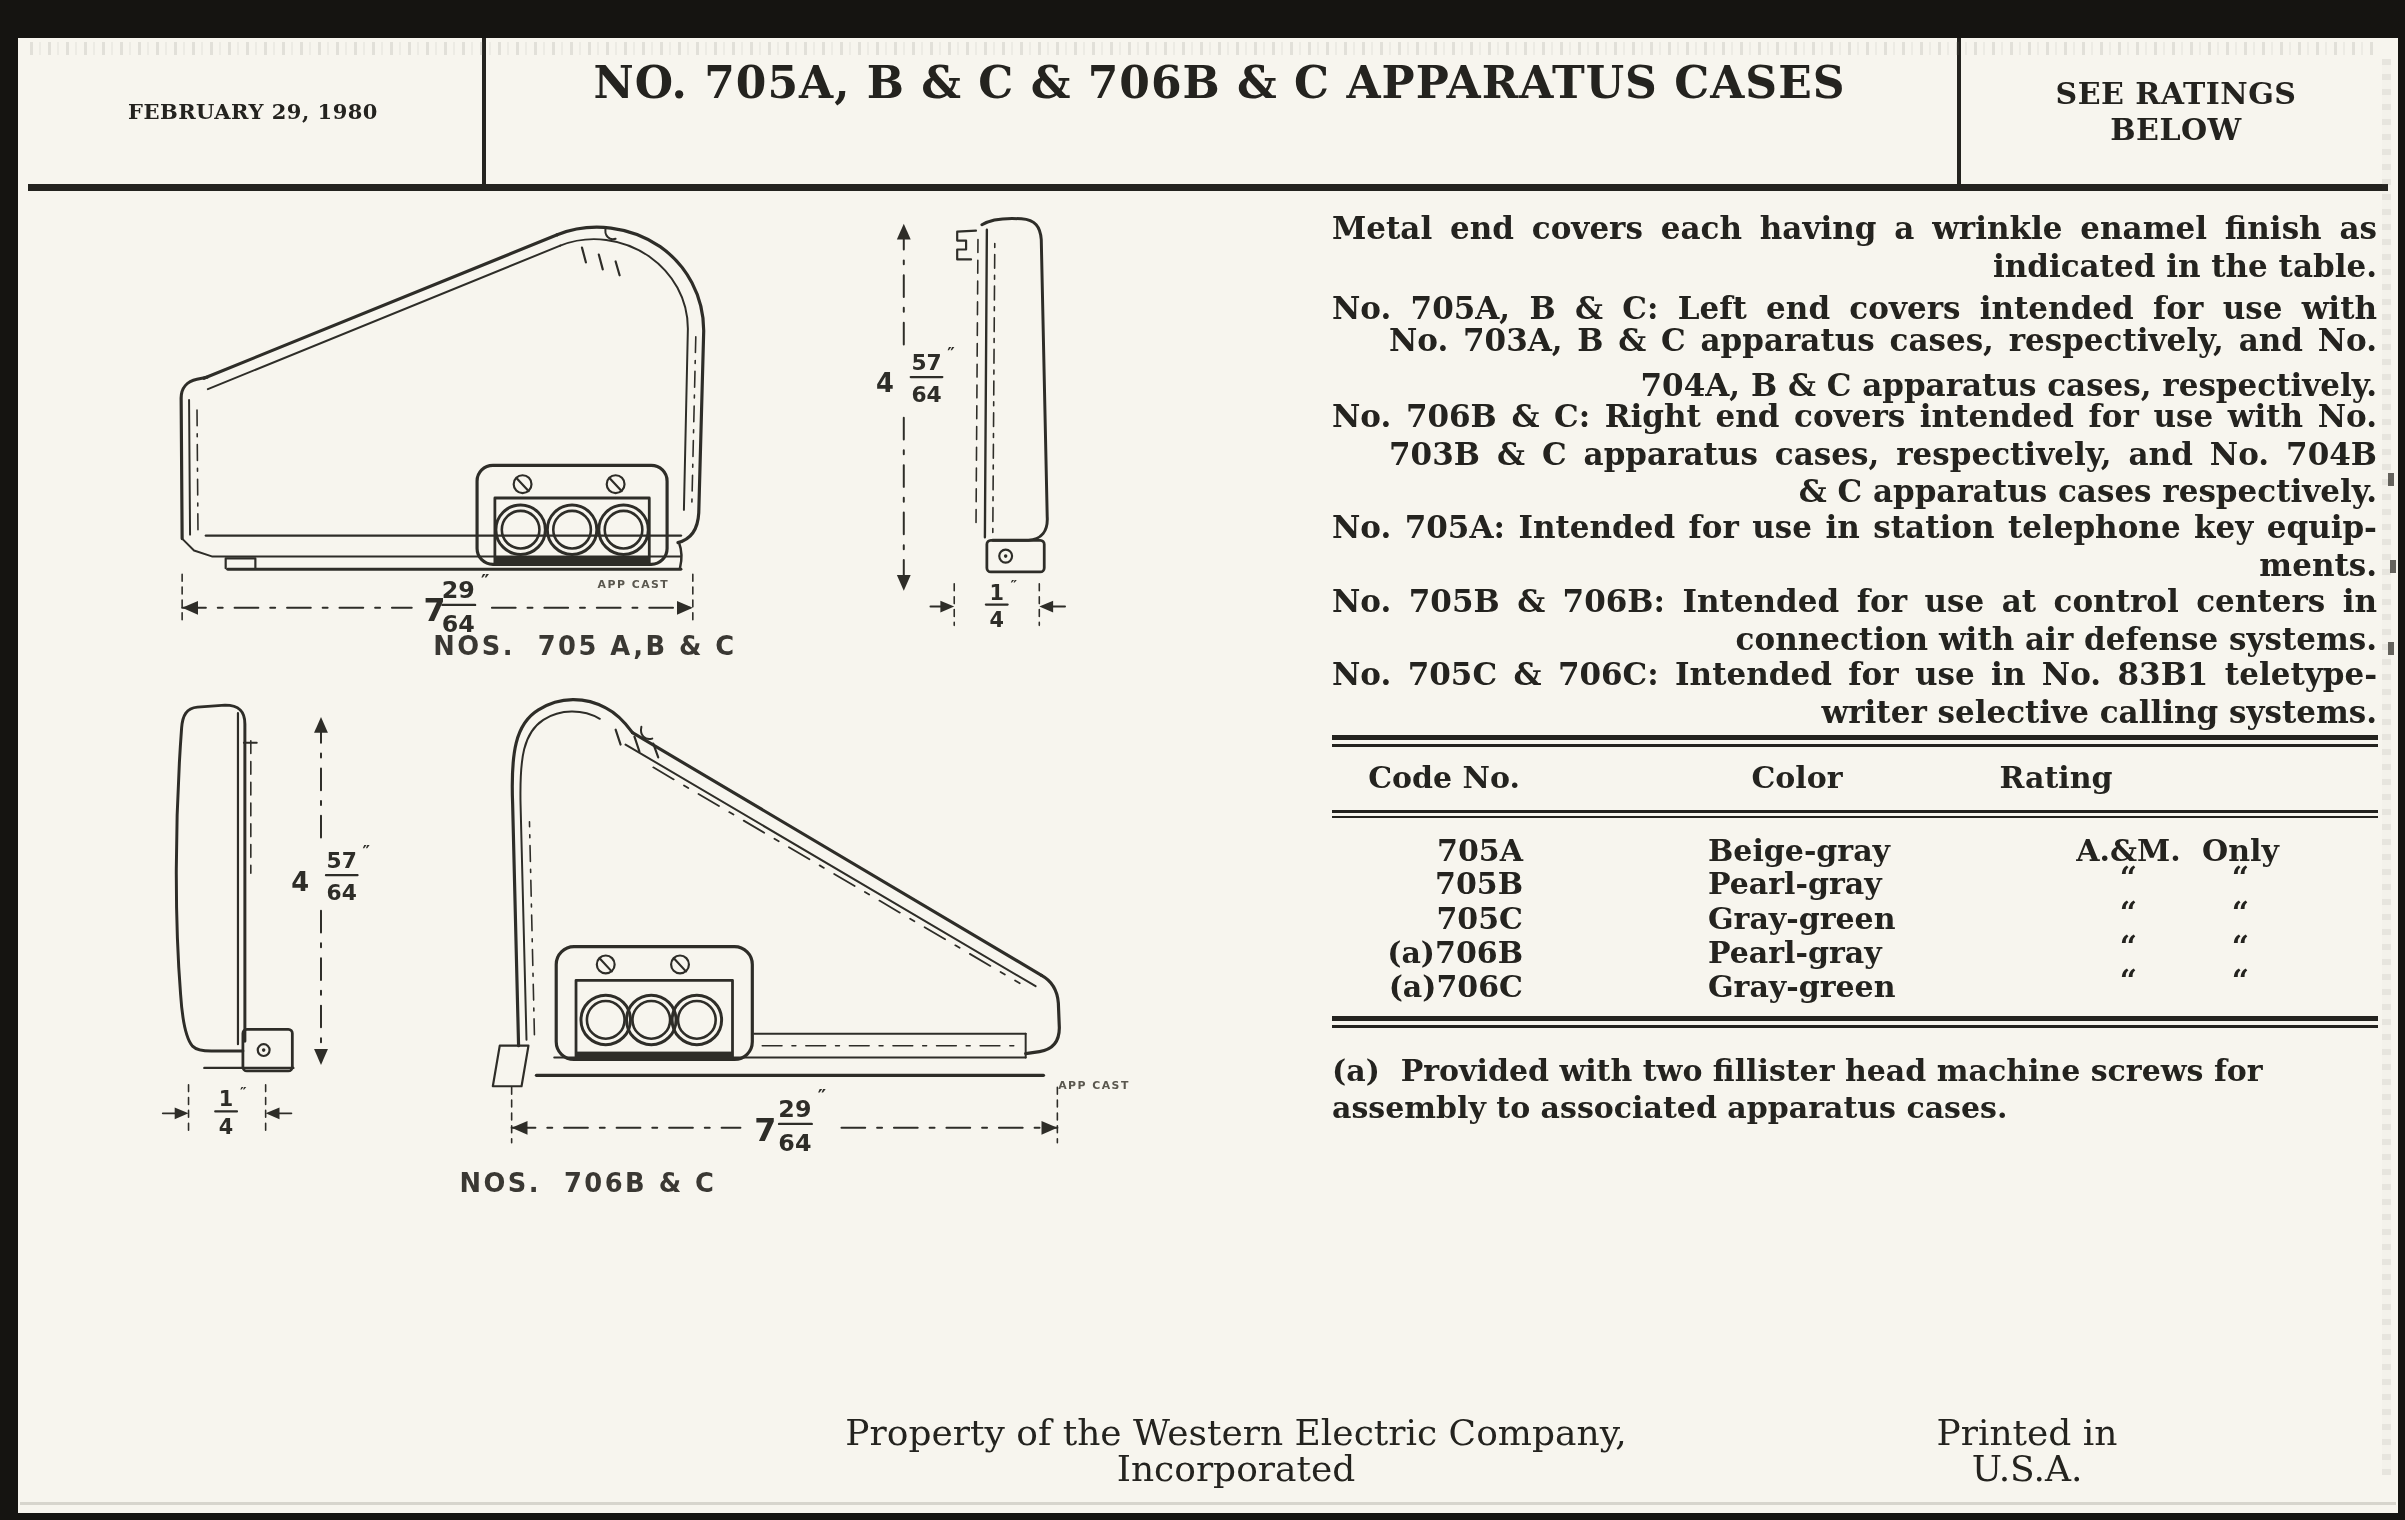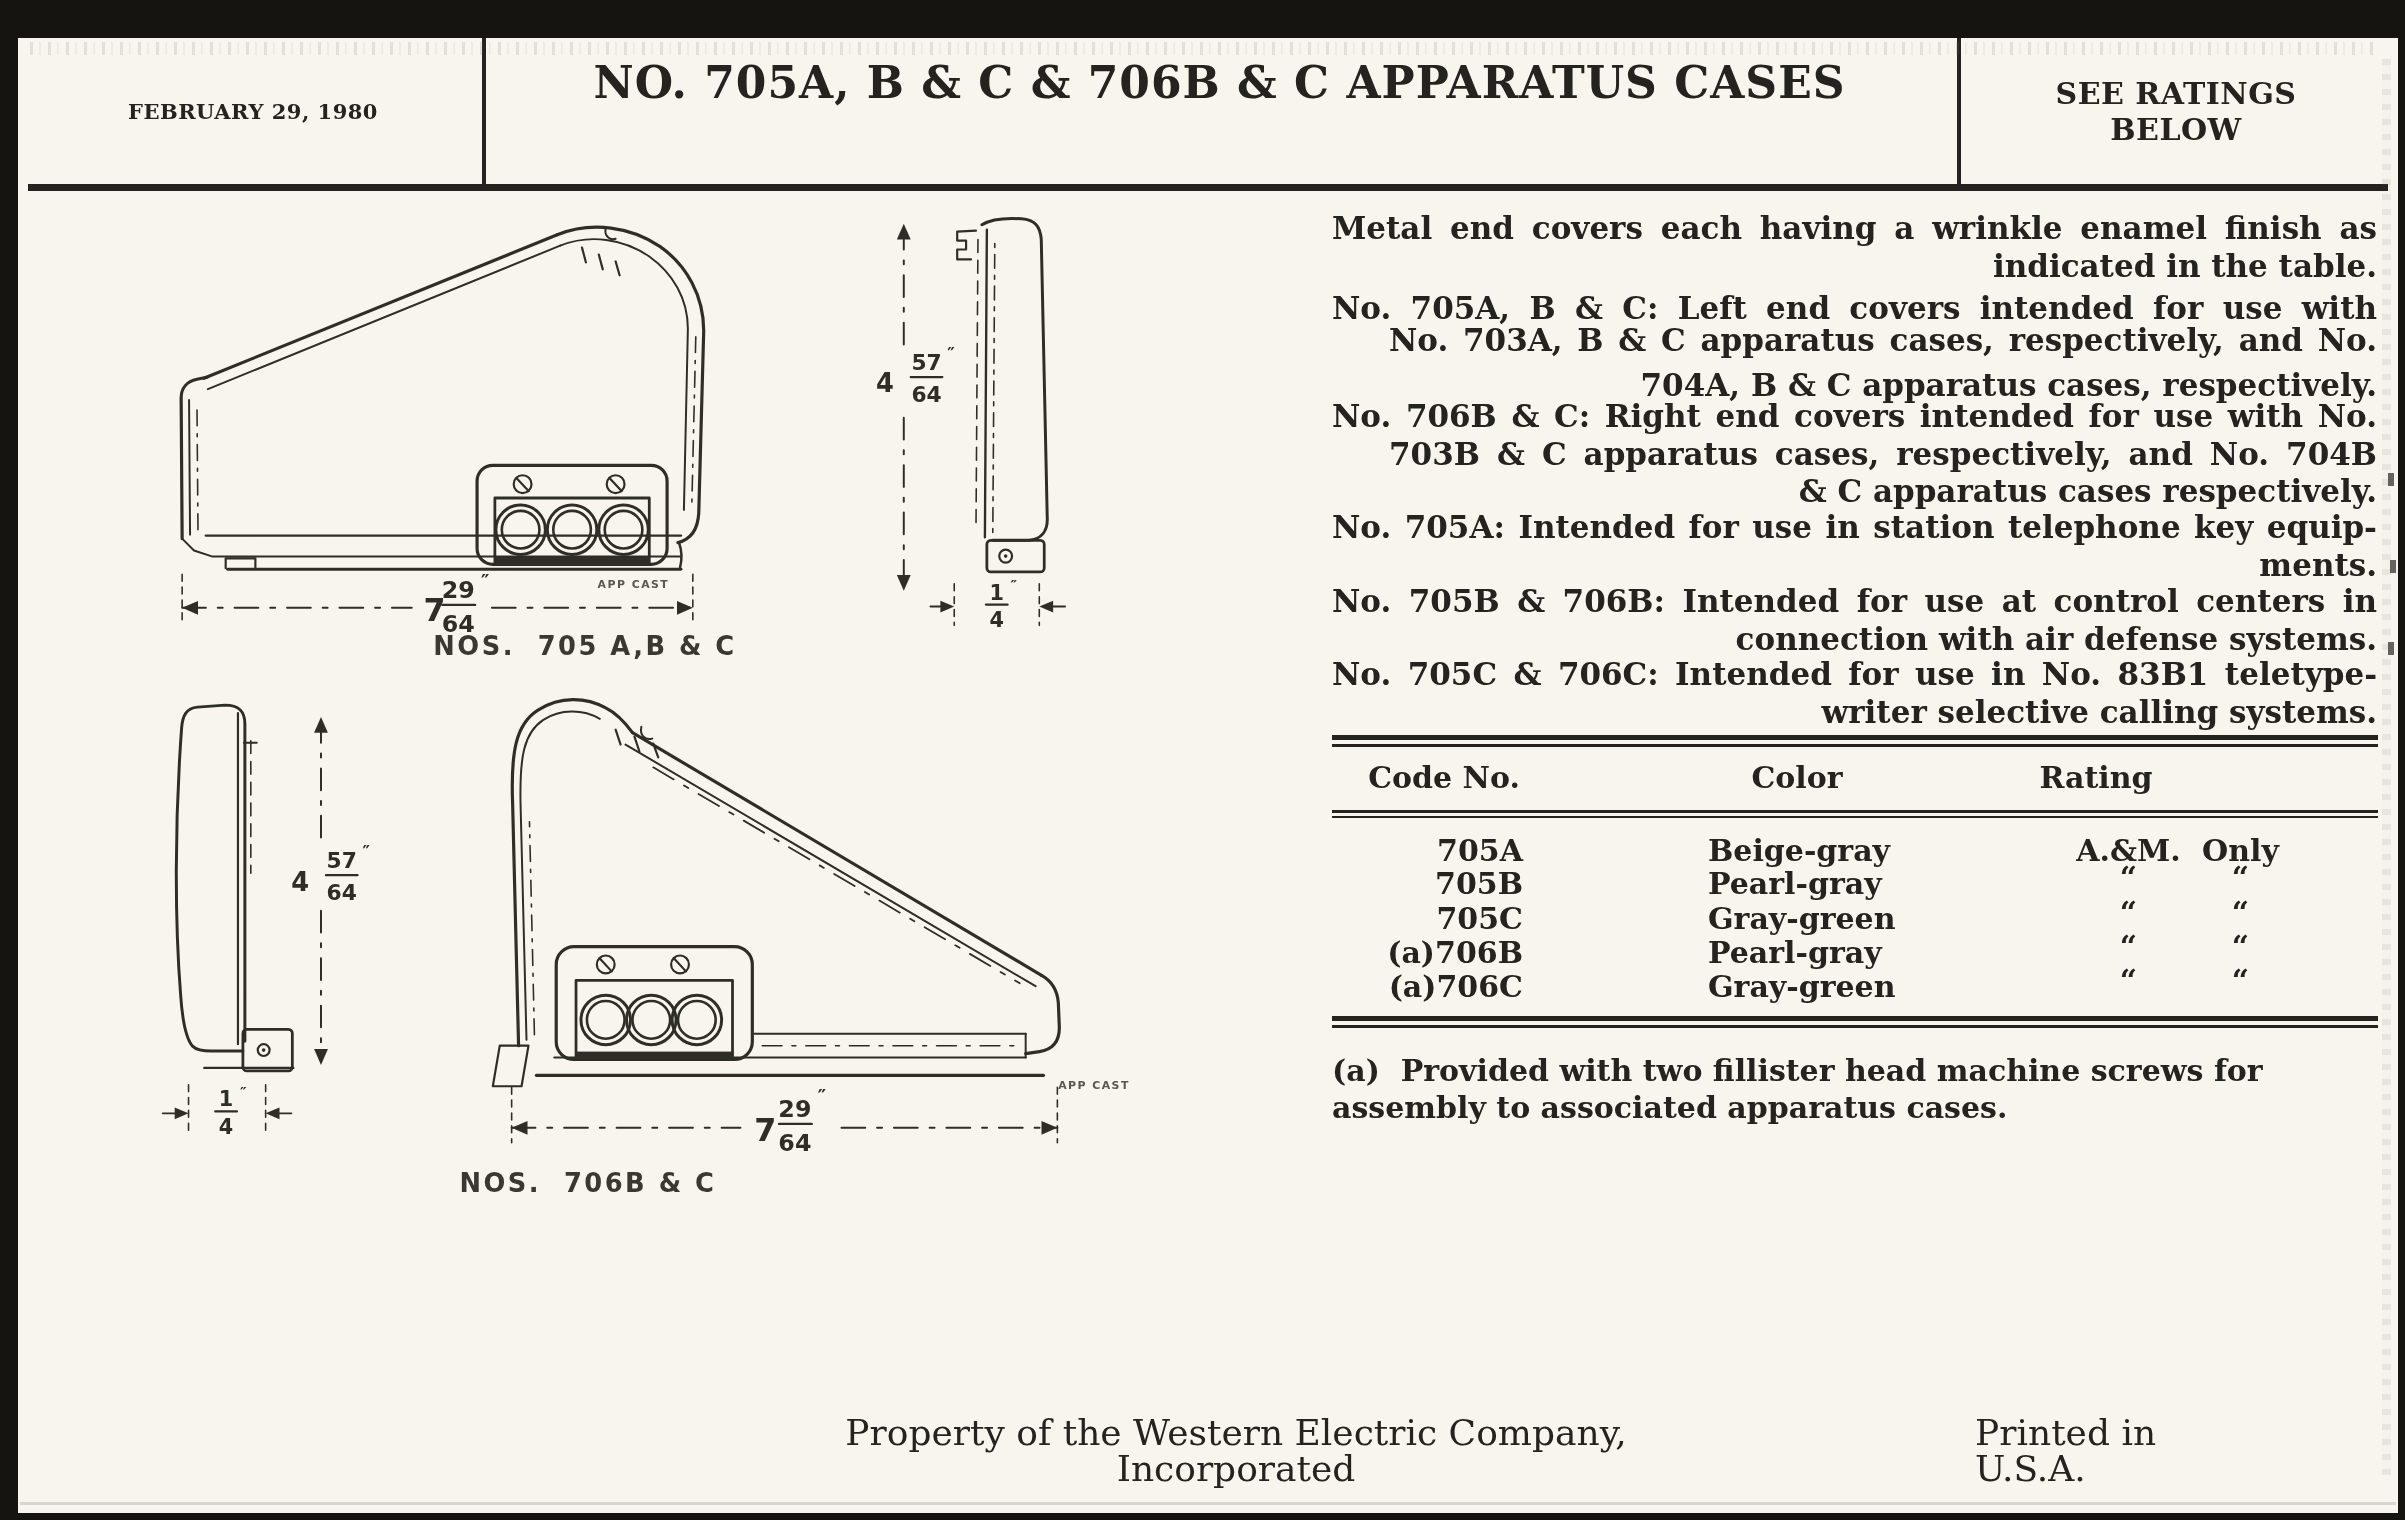--- a/index.html
+++ b/index.html
@@ -81,21 +81,21 @@
 
   <div class="bl j" style="top:582px">No. 705B &amp; 706B: Intended for use at control centers in</div>
   <div class="bl c" style="top:620px">connection with air defense systems.</div>
 
   <div class="bl j" style="top:655px">No. 705C &amp; 706C: Intended for use in No. 83B1 teletype-</div>
   <div class="bl c" style="top:693px">writer selective calling systems.</div>
 
   <div class="abs trule" style="top:735px"></div>
   <div class="tcell" style="left:1332px;top:761px;width:224px;text-align:center">Code No.</div>
   <div class="tcell" style="left:1685px;top:761px;width:224px;text-align:center">Color</div>
-  <div class="tcell" style="left:1984px;top:761px;width:224px;text-align:center">Rating</div>
+  <div class="tcell" style="left:1944px;top:761px;width:224px;text-align:center">Rating</div>
   <div class="abs trule thin" style="top:810px"></div>
 
   <div>
     <div class="tcell" style="left:1317px;top:834px;width:206px;text-align:right">705A</div>
     <div class="tcell" style="left:1708px;top:834px;width:297px">Beige-gray</div>
     <div class="tcell" style="left:2069px;top:834px;width:119px;text-align:center">A.&amp;M.</div>
     <div class="tcell" style="left:2181px;top:834px;width:119px;text-align:center">Only</div>
   </div>
   <div>
     <div class="tcell" style="left:1317px;top:867px;width:206px;text-align:right">705B</div>
@@ -120,21 +120,21 @@
     <div class="tcell" style="left:1708px;top:970px;width:297px">Gray-green</div>
     <div class="tcell" style="left:2069px;top:964px;width:119px;text-align:center">“</div>
     <div class="tcell" style="left:2181px;top:964px;width:119px;text-align:center">“</div>
   </div>
   <div class="abs trule" style="top:1016px"></div>
 
   <div class="fn" style="top:1052px">(a)  Provided with two fillister head machine screws for</div>
   <div class="fn" style="top:1089px">assembly to associated apparatus cases.</div>
 
   <div class="ft" style="left:820px;width:832px;text-align:center">Property of the Western Electric Company, Incorporated</div>
-  <div class="ft" style="left:1975px;width:246px;text-align:left">Printed in U.S.A.</div>
+  <div class="ft" style="left:1904px;width:246px;text-align:center">Printed in U.S.A.</div>
 
   <svg style="left:99px;top:203px" width="673" height="495" viewBox="100 205 680 500">
     <g class="ln">
       <path d="M 184,544 L 183,402 C 183,392 189,385 199,383 L 209,381" stroke-width="3.2"></path>
       <path d="M 192,540 L 191,404" stroke-width="2"></path>
       <path d="M 200,535 L 199,410" stroke-width="1.6" stroke-dasharray="16 8 3 8"></path>
       <path d="M 206,382 L 563,237" stroke-width="3.2"></path>
       <path d="M 210,393 L 566,248" stroke-width="2"></path>
       <path d="M 563,237 C 598,223 638,229 667,249 C 694,268 711,299 711,334 L 706,518 C 705,537 697,545 685,548" stroke-width="3.2"></path>
       <path d="M 566,248 C 596,236 630,241 656,259 C 680,276 695,302 695,332 L 691,515" stroke-width="2"></path>

